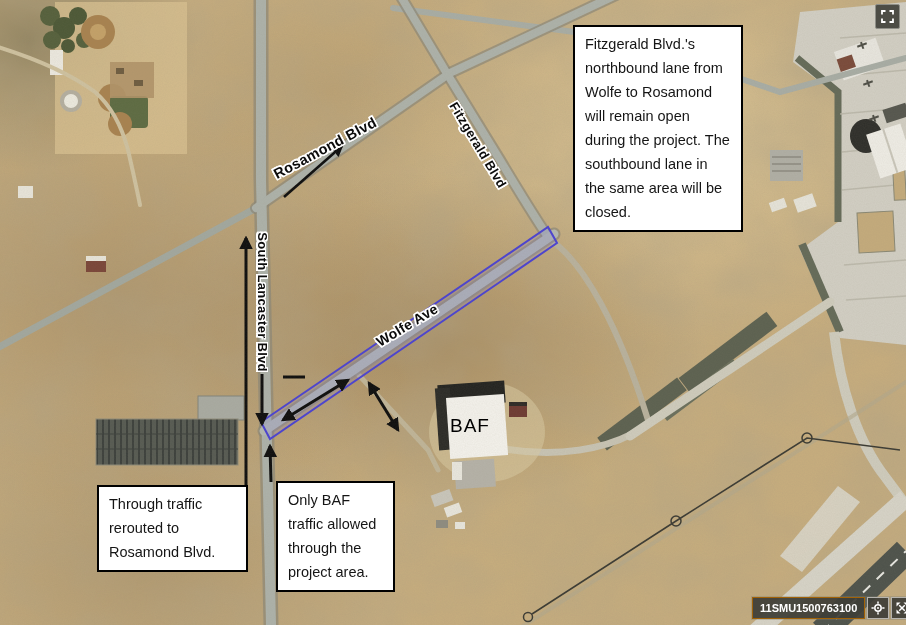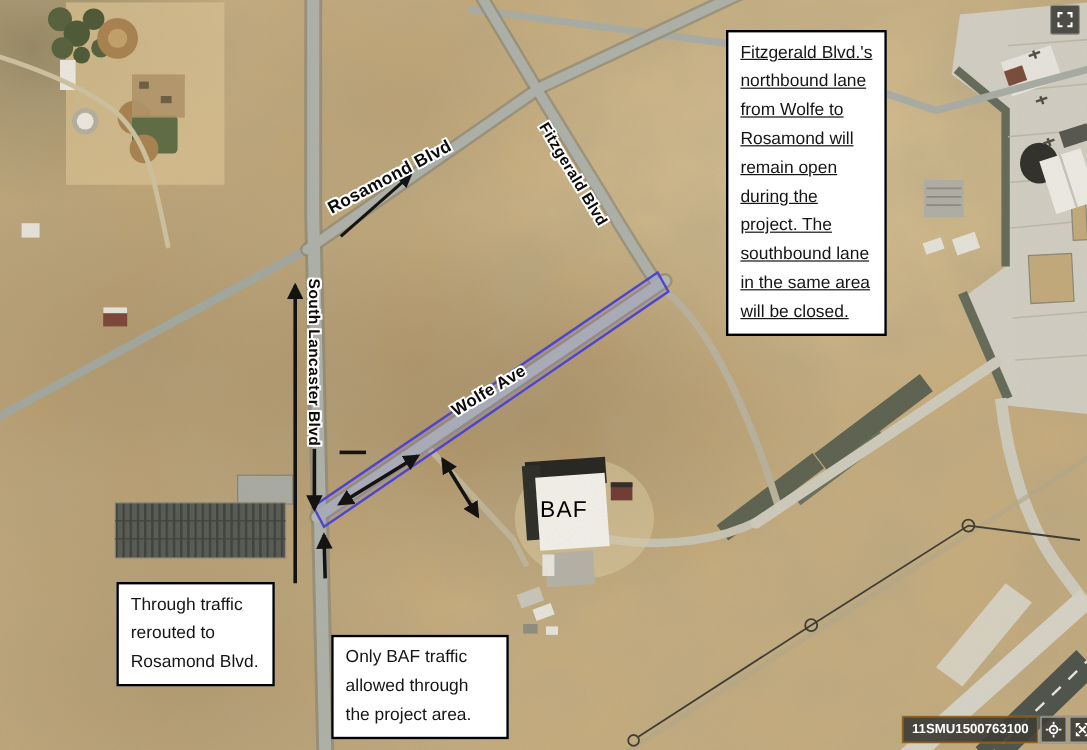--- a/index.html
+++ b/index.html
@@ -25,23 +25,23 @@
                  0 -1.5px 0 #fff,0 1.5px 0 #fff,-1.5px 0 0 #fff,1.5px 0 0 #fff;}
   #lbl-rosamond{left:325px;top:148px;font-size:14.5px;transform:translate(-50%,-50%) rotate(-28deg);}
   #lbl-fitzgerald{left:478px;top:145px;font-size:13px;transform:translate(-50%,-50%) rotate(59deg);}
   #lbl-lancaster{left:262px;top:302px;font-size:13px;transform:translate(-50%,-50%) rotate(90deg);}
   #lbl-wolfe{left:407px;top:325px;font-size:14px;transform:translate(-50%,-50%) rotate(-31deg);}
   #lbl-baf{position:absolute;left:470px;top:426px;transform:translate(-50%,-50%);
     font-weight:normal;font-size:19px;letter-spacing:1px;color:#000;}
   
   .callout{position:absolute;background:#fff;border:2.5px solid #000;color:#151515;
     font-size:14.5px;line-height:24px;padding:5px 10px 6px 10px;box-sizing:border-box;}
-  #callout-fitz{left:605px;top:25px;width:134px;text-decoration:underline;}
-  #callout-through{left:97px;top:485px;width:132px;}
-  #callout-baf{left:276px;top:481px;width:148px;margin-top:48px;}
+  #callout-fitz{left:573px;top:25px;width:170px;}
+  #callout-through{left:97px;top:485px;width:151px;}
+  #callout-baf{left:276px;top:481px;width:119px;}
   
   .fullscreen-btn{position:absolute;left:875px;top:4px;width:23px;height:23px;
     background:rgba(66,66,60,.92);border:1px solid #8f8f88;border-radius:2px;
     display:flex;align-items:center;justify-content:center;cursor:pointer;}
   .statusbar{position:absolute;left:751px;top:596px;display:flex;gap:2px;align-items:stretch;
     background:rgba(130,128,116,.35);padding:1px;}
   .coordbox{background:rgba(60,60,53,.9);border:1px solid #a16207;color:#fff;
     font-size:11px;font-weight:bold;padding:2px 7px;line-height:16px;}
   .sbtn{width:20px;background:rgba(60,60,53,.9);border:1px solid #b5b3ae;
     display:flex;align-items:center;justify-content:center;cursor:pointer;}

